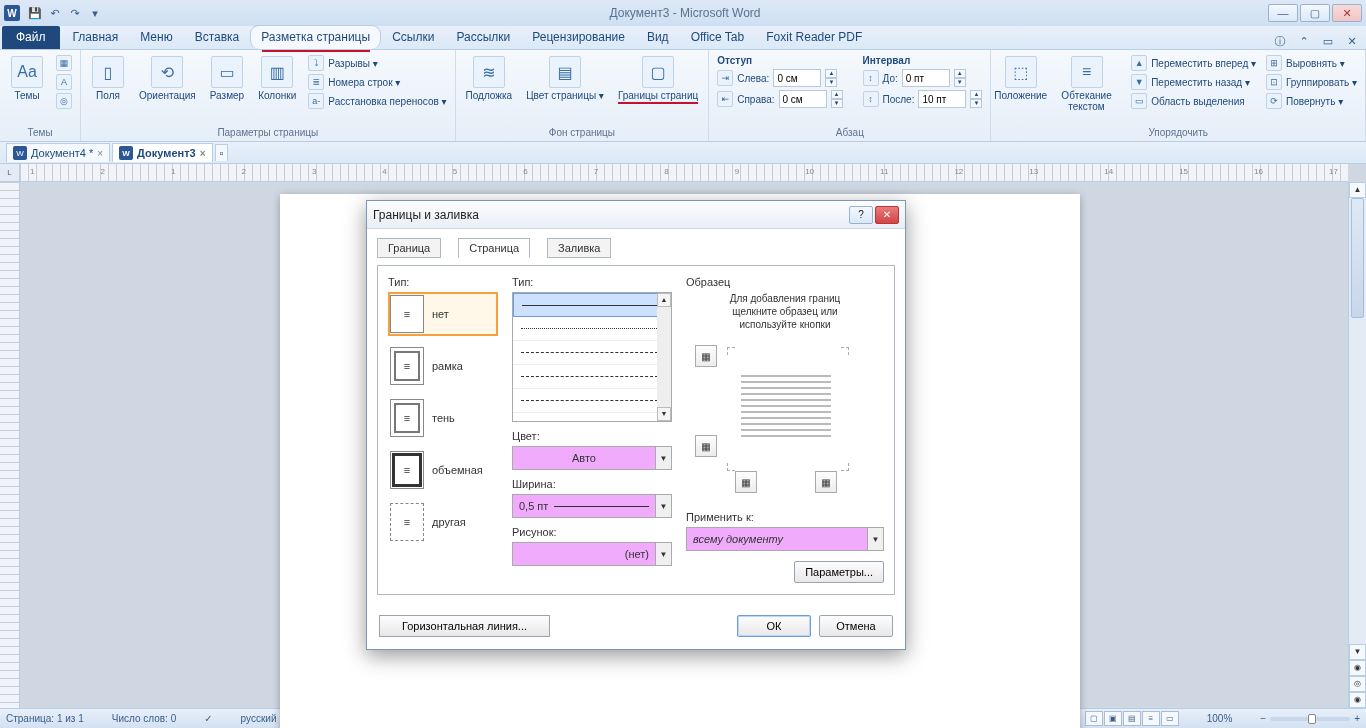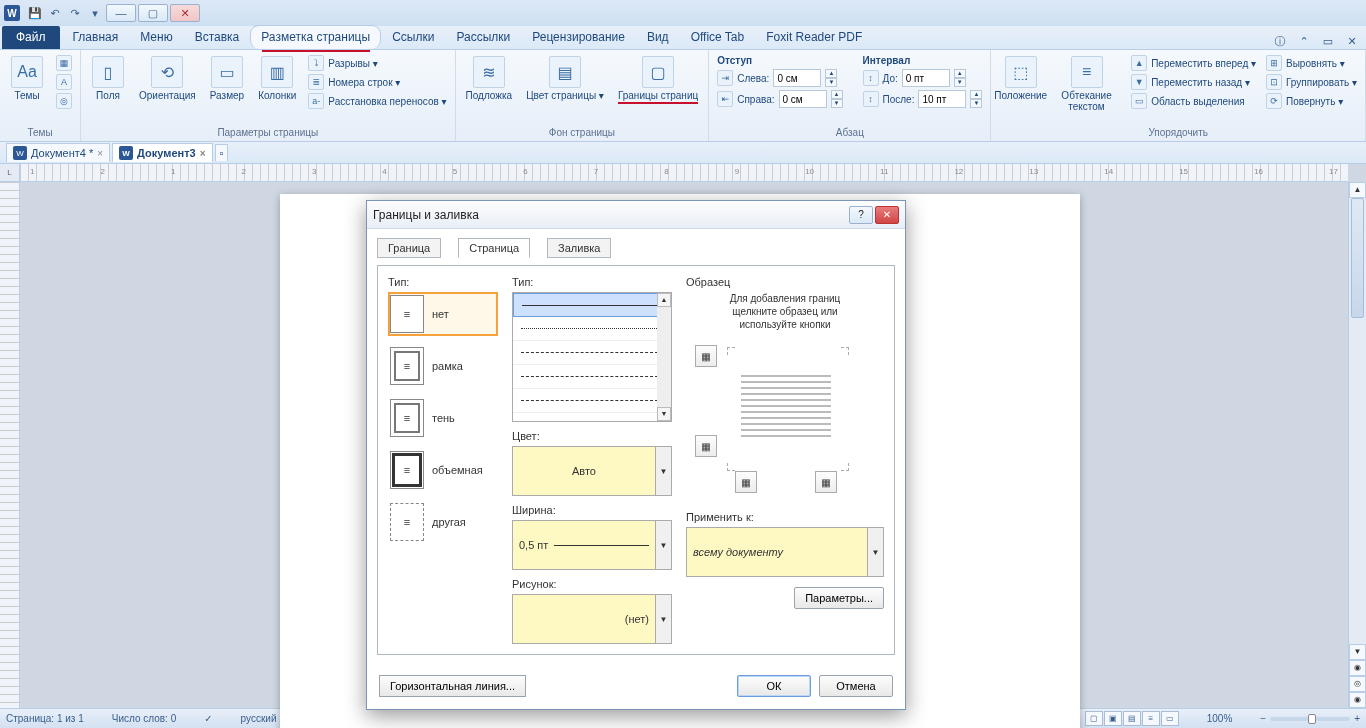--- a/index.html
+++ b/index.html
@@ -93,21 +93,21 @@
 .linelist .item.selected { background:#cde1ff; border:1px solid #6a9edc;}
 .lineprev { flex:1; height:0; border-top:1px solid #333;}
 .lineprev.dashed { border-top-style:dashed;}
 .lineprev.dotted { border-top-style:dotted;}
 .lineprev.dashdot { border-top:1px dashed #333;}
 .linelist .scroll { position:absolute; right:0; top:0; bottom:0; width:14px; background:#eee; display:flex; flex-direction:column;}
 .linelist .scroll span { height:14px; border:1px solid #bbb; font-size:7px; text-align:center; line-height:12px; background:#f5f5f5;}
 .linelist .scroll .trk { flex:1; }
 .field-row { margin-top:8px;}
 .combo { display:flex; margin-top:2px;}
-.combo .ctext { flex:1; border:1px solid #aaa; padding:18px 6px; font-size:11px; background:#fef9c3; text-align:center;}
+.combo .ctext { flex:1; border:1px solid #aaa; padding:5px 6px; font-size:11px; background:#f0abfc; text-align:center;}
 .combo .cbtn { width:16px; border:1px solid #aaa; border-left:none; background:#f0f0f0; font-size:8px; display:flex; align-items:center; justify-content:center;}
 .width-combo .ctext { display:flex; align-items:center; justify-content:flex-start; gap:6px;}
 .width-combo .wprev { flex:1; height:0; border-top:1px solid #333;}
 .preview-area { border:none; text-align:center; }
 .preview-hint { font-size:10px; color:#333; line-height:13px; margin-bottom:14px;}
 .preview-box { position:relative; width:180px; height:150px; margin:0 auto; }
 .preview-page { position:absolute; top:6px; left:36px; width:110px; height:110px; display:flex; flex-direction:column; justify-content:center; gap:4px; padding:14px 10px;}
 .preview-page div { height:2px; background:#bbb;}
 .prev-btn { position:absolute; width:22px; height:22px; border:1px solid #aaa; background:linear-gradient(#fdfdfd,#ececec); font-size:10px; display:flex; align-items:center; justify-content:center;}
 .pb-tl { top:0; left:0;} .pb-bl { top:90px; left:0;}
@@ -116,21 +116,21 @@
 .cm-tl { top:2px; left:32px; border-top:1px dashed #aaa; border-left:1px dashed #aaa;}
 .cm-tr { top:2px; left:146px; border-top:1px dashed #aaa; border-right:1px dashed #aaa;}
 .cm-bl { top:118px; left:32px; border-bottom:1px dashed #aaa; border-left:1px dashed #aaa;}
 .cm-br { top:118px; left:146px; border-bottom:1px dashed #aaa; border-right:1px dashed #aaa;}
 .apply-row { margin-top:16px; text-align:left;}
 .params-row { text-align:right; margin-top:10px;}
 .dlg-footer { display:flex; align-items:center; gap:8px; padding:10px 12px 12px; }
 .dlg-footer .spacer { flex:1;}
 .push-btn { min-width:74px; padding:4px 10px; border:1px solid #9aa4af; background:linear-gradient(#fdfdfd,#e8e8e8); font-size:11px; border-radius:2px;}
 .push-btn.default { border:1px solid #6a9edc; box-shadow:0 0 0 1px #bcd7f5 inset;}
-.hline-btn { padding:4px 10px; border:1px solid #9aa4af; background:linear-gradient(#fdfdfd,#e8e8e8); font-size:11px;text-align:right;}
+.hline-btn { padding:4px 22px; border:1px solid #9aa4af; background:linear-gradient(#fdfdfd,#e8e8e8); font-size:11px;text-align:right;}
 
 
 .statusbar { height:20px; background:linear-gradient(#e8eff9,#d3e1f1); border-top:1px solid #b8cde6; display:flex; align-items:center; font-size:10px; color:#3a5e8c; padding:0 6px; gap:28px;}
 .statusbar .spacer { flex:1;}
 .view-btns { display:flex; gap:1px;}
 .view-btns span { width:18px; height:15px; border:1px solid #a8bdd6; background:#f5f9fd; font-size:8px; display:flex; align-items:center; justify-content:center;}
 .zoom-slider { display:flex; align-items:center; gap:4px;}
 .zoom-slider .track { width:80px; height:4px; background:#c7d7ea; position:relative; border-radius:2px;}
 .zoom-slider .thumb { position:absolute; left:38px; top:-3px; width:8px; height:10px; background:#fff; border:1px solid #888; border-radius:2px;}
 .ruler-ticks { position:absolute; top:3px; left:0; right:0; display:flex; justify-content:space-between; padding:0 10px; font-size:8px; color:#888;}
@@ -139,20 +139,21 @@
 <body>
 
 <div class="titlebar">
   <div class="word-icon">W</div>
   <div class="qat">
     <div class="qat-btn">💾</div>
     <div class="qat-btn">↶</div>
     <div class="qat-btn">↷</div>
     <div class="qat-btn">▾</div>
   </div>
+  <div class="title-text">Документ3 - Microsoft Word</div>
   <div class="win-btns">
     <div class="win-btn">—</div>
     <div class="win-btn">▢</div>
     <div class="win-btn close">✕</div>
   </div>
 </div>
 
 <div class="ribbon-tabs">
   <div class="file-tab">Файл</div>
   <div class="rtab">Главная</div>

